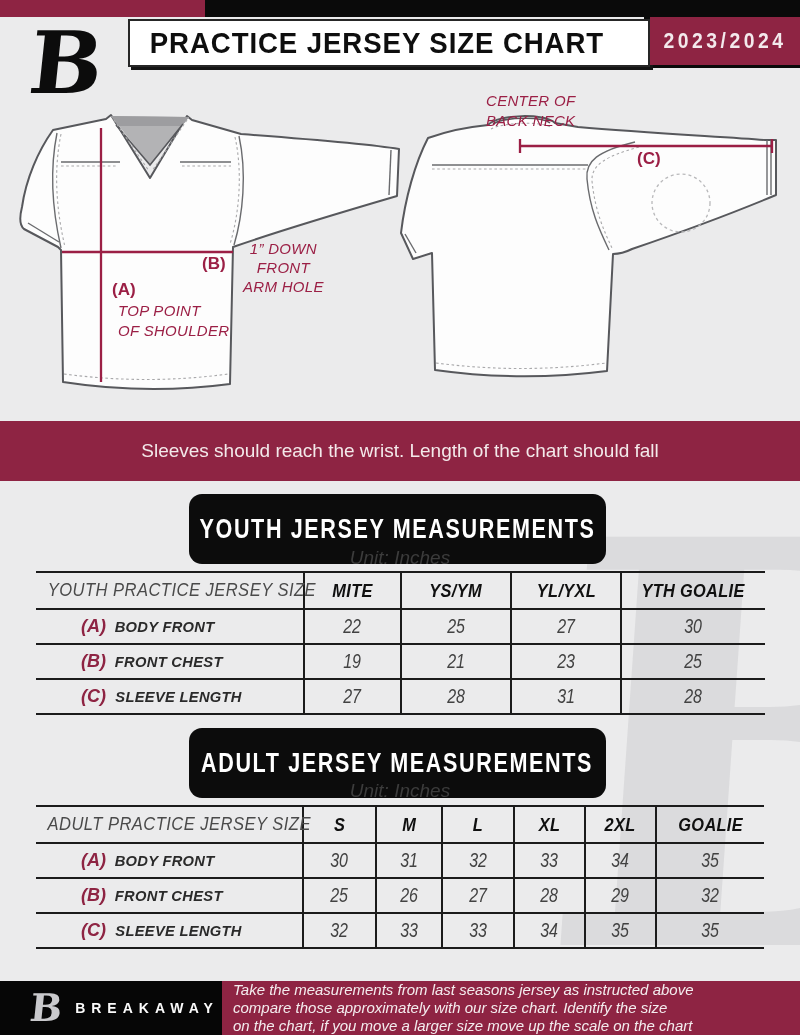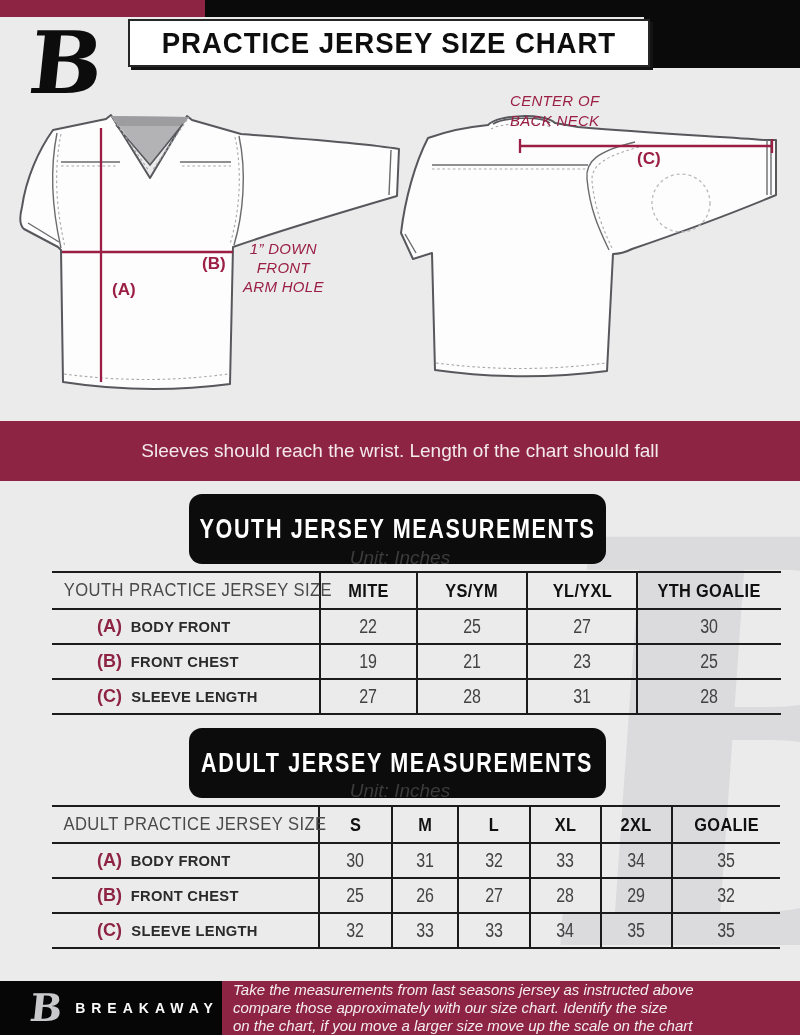--- a/index.html
+++ b/index.html
@@ -5,58 +5,58 @@
   :root { --maroon:#8e2443; --dark:#0a0a0a; --ann:#9b1f45; --line:#1b1b1b; }
   * { margin:0; padding:0; box-sizing:border-box; }
   body { background:#cfcfcf; font-family:"Liberation Sans", sans-serif; }
   .page { position:relative; width:800px; height:1035px; background:#ebebec; overflow:hidden; margin:0 auto; }
 
   
   .strip-maroon { position:absolute; left:0; top:0; width:205px; height:17px; background:var(--maroon); }
   .strip-black  { position:absolute; left:205px; top:0; width:595px; height:17px; background:var(--dark); }
   .season-back  { position:absolute; left:644px; top:0; width:156px; height:68px; background:var(--dark); }
   .title-box { position:absolute; left:128px; top:19px; width:522px; height:48px; background:#ffffff;
-               border:2px solid #262626; box-shadow:3px 3px 0 #141414; display:flex; align-items:center; justify-content:center; }
+               border:2px solid #262626; box-shadow:3px 3px 0 #141414; display:flex; align-items:center; justify-content:flex-start; }
   .title-text { font-size:30px; font-weight:bold; letter-spacing:1px; color:#0e0e0e; transform:scaleX(.92); white-space:nowrap; }
   .season-box { position:absolute; left:650px; top:17px; width:150px; height:48px; background:var(--maroon);
                 display:flex; align-items:center; justify-content:center; }
   .season-text { color:#f3e9ec; font-size:22px; font-weight:bold; letter-spacing:4px; transform:scaleX(.88); white-space:nowrap; }
   .logo-main { position:absolute; left:24px; top:14px; width:84px; height:98px; display:flex; align-items:center; justify-content:center; }
   .logo-b { font-family:"DejaVu Serif", serif; font-weight:bold; font-size:86px; line-height:1; color:#0c0c0c; transform:skewX(-6deg); }
 
   
   .jersey-svg { position:absolute; width:400px; height:300px; }
   #front-svg { left:8px; top:103px; }
   #back-svg  { left:398px; top:103px; }
   .outline { fill:#fdfdfd; stroke:#57585c; stroke-width:2; stroke-linejoin:round; }
   .thin    { fill:none; stroke:#57585c; stroke-width:1.6; }
   .seam    { fill:none; stroke:#6a6b6e; stroke-width:1.4; }
   .stitch  { fill:none; stroke:#a9a9ab; stroke-width:1.1; stroke-dasharray:2.6 2.6; }
   .ann-line { stroke:var(--ann); stroke-width:2.3; fill:none; }
   .ann-key  { position:absolute; color:var(--ann); font-weight:bold; font-size:17px; }
   .ann-desc { position:absolute; color:var(--ann); font-style:italic; font-size:15px; line-height:20px; letter-spacing:.3px; }
   #label-a { left:112px; top:280px; } #desc-a { left:118px; top:301px; }
   #label-b { left:202px; top:254px; } #desc-b { left:243px; top:239px; line-height:19px;text-align:center; }
-  #label-c { left:637px; top:149px; } #desc-c { left:486px; top:91px;margin-left:24px; }
+  #label-c { left:637px; top:149px; } #desc-c { left:486px; top:91px; }
 
   
   .notice { position:absolute; left:0; top:421px; width:800px; height:60px; background:var(--maroon);
             display:flex; flex-direction:column; align-items:center; justify-content:center; }
   .notice-line { color:#f3e9ea; font-size:19px; line-height:26px; }
 
   
   .pill { position:absolute; left:189px; width:417px; height:70px; background:#0c0c0c; border-radius:13px;
           display:flex; align-items:center; justify-content:center; }
   #youth-pill { top:494px; } #adult-pill { top:728px; }
   .pill-text { color:#ffffff; font-size:27px; font-weight:bold; letter-spacing:2px; transform:scaleX(.8); white-space:nowrap; }
   .unit { position:absolute; left:0; width:800px; text-align:center; font-style:italic; font-size:19px; color:#3c3c3c; }
   #youth-unit { top:547px; } #adult-unit { top:780px; }
 
   
-  .size-table { position:absolute; left:52px; border-collapse:collapse; table-layout:fixed; }
+  .size-table { position:absolute; left:36px; border-collapse:collapse; table-layout:fixed;font-style:italic; }
   #youth-table { top:571px; width:729px; }
   #adult-table { top:805px; width:728px; }
   .size-table th, .size-table td { border-bottom:2px solid var(--line); border-right:2px solid var(--line);
                                    text-align:center; vertical-align:middle; padding:0; background:transparent; }
   .size-table tr > *:last-child { border-right:none; }
   .size-table thead th { border-top:2px solid var(--line); height:37px; }
   .size-table tbody td { height:35px; }
   .hdr-label span { display:inline-block; color:#4a4a4a; font-weight:normal; font-size:18px; letter-spacing:.5px; transform:scaleX(.92); white-space:nowrap; }
   .hdr-size span { display:inline-block; color:#101010; font-weight:bold; font-size:19px; letter-spacing:.4px; transform:scaleX(.86); white-space:nowrap; }
   .row-label { text-align:left !important; padding-left:45px !important; white-space:nowrap; }
@@ -84,20 +84,23 @@
   <div class="watermark">B</div>
 
   <div class="strip-maroon"></div>
   <div class="strip-black"></div>
   <div class="season-back"></div>
   <div class="logo-main">
     <span class="logo-b">B</span>
   </div>
   <div class="title-box">
     <span class="title-text">PRACTICE JERSEY SIZE CHART</span>
+  </div>
+  <div class="season-box">
+    <span class="season-text">2023/2024</span>
   </div>
 
   <svg id="front-svg" class="jersey-svg" viewBox="0 0 400 300">
     <path class="outline" d="M45,27 L98,16 L103,12 L142,75 L179,13 L184,17 L233,31 C300,36 362,41 391,46 L389,93 C331,110 262,131 225,144 L222,281 Q139,292 55,279 L53,147 L50,144 L16,126 C11,122 12,112 14,104 C18,76 30,48 45,27 Z"></path>
     <path d="M103,13 L181,14 L142,62 Z" fill="#b3b3b5"></path>
     <path d="M103,13 L181,14 L174,23 L110,23 Z" fill="#9d9da0"></path>
     <path class="thin" d="M108,22 L142,62 L175,21"></path>
     <path class="stitch" d="M106,17 L141,68 M179,17 L144,68"></path>
     <path class="seam" d="M53,59 L112,59 M172,59 L223,59"></path>
     <path class="stitch" d="M53,63 L110,63 M174,63 L223,63"></path>
@@ -120,20 +123,24 @@
     <path class="seam" d="M237,39 C200,48 187,58 189,76 C192,108 202,128 211,147"></path>
     <path class="stitch" d="M241,44 C208,53 193,62 194,78 C197,108 206,128 214,145"></path>
     <circle cx="283" cy="100" r="29" fill="none" stroke="#b9b9bb" stroke-width="1.3" stroke-dasharray="3 3"></circle>
     <path class="stitch" d="M38,260 Q123,271 208,260"></path>
     <path class="seam" d="M7,131 L18,150"></path>
     <path class="ann-line" d="M122,43 L374,43"></path>
     <path class="ann-line" d="M122,36 L122,50 M374,36 L374,50" stroke-width="2"></path>
   </svg>
 
   <div id="label-a" class="ann-key">(A)</div>
+  <div id="desc-a" class="ann-desc">
+    <div>TOP POINT</div>
+    <div>OF SHOULDER</div>
+  </div>
   <div id="label-b" class="ann-key">(B)</div>
   <div id="desc-b" class="ann-desc">
     <div>1” DOWN</div>
     <div>FRONT</div>
     <div>ARM HOLE</div>
   </div>
   <div id="label-c" class="ann-key">(C)</div>
   <div id="desc-c" class="ann-desc">
     <div>CENTER OF</div>
     <div>BACK NECK</div>

